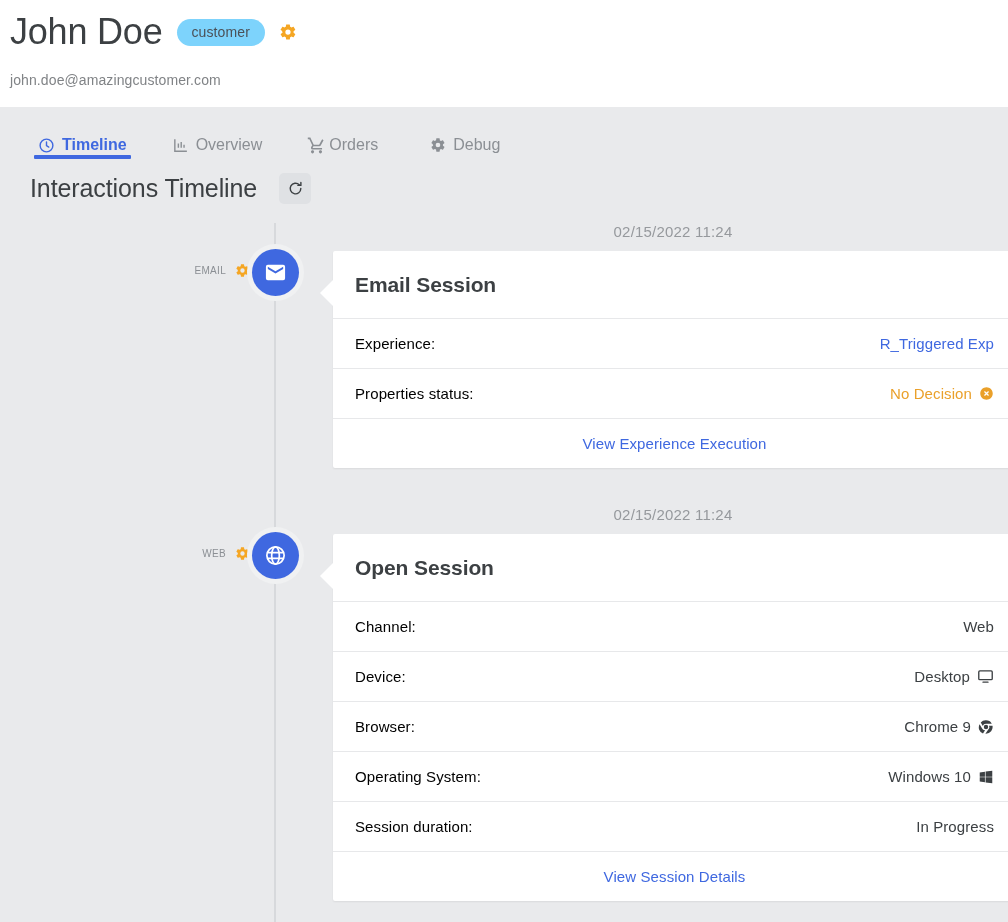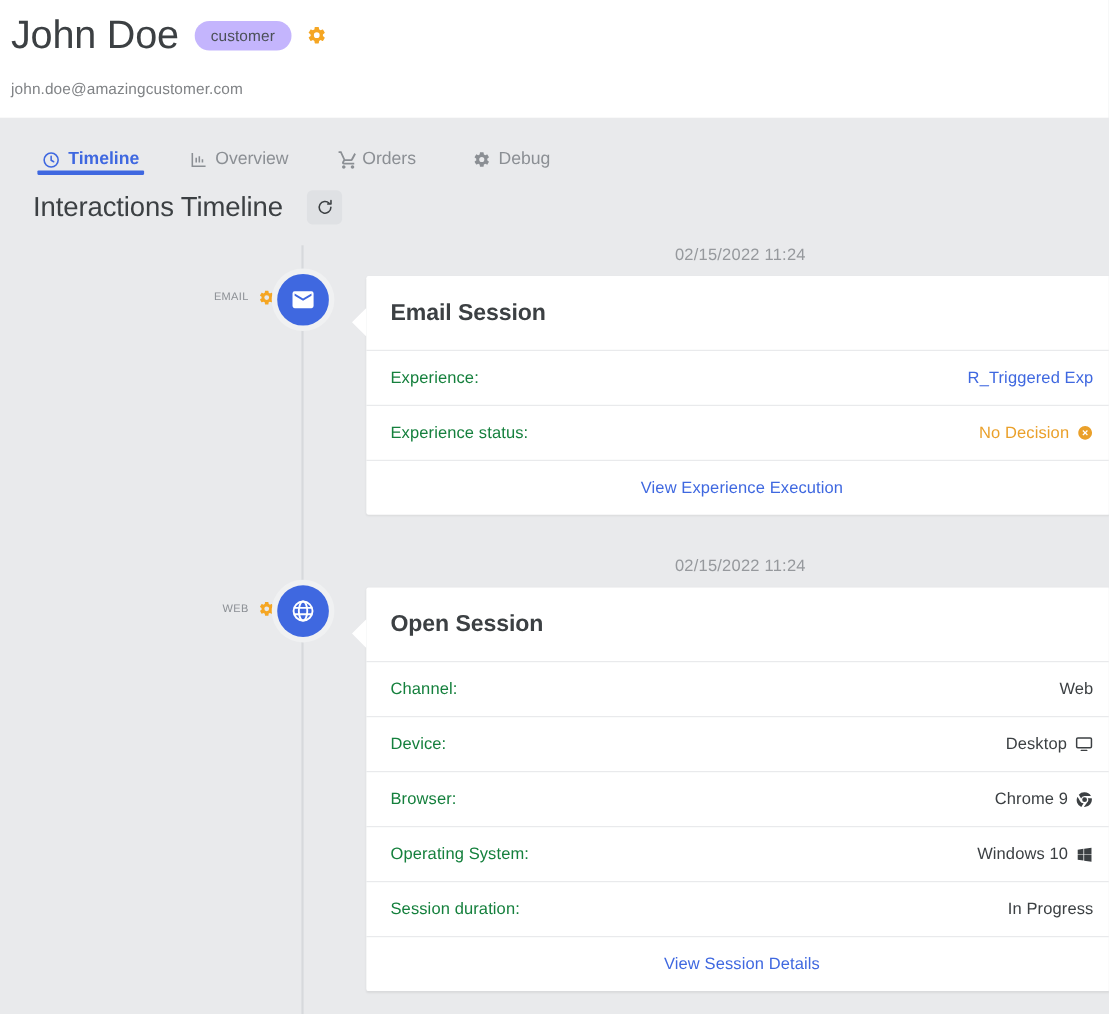--- a/index.html
+++ b/index.html
@@ -34,21 +34,21 @@
 
   .customer-name {
     font-size: 36px;
     font-weight: 400;
     color: #3c4043;
     letter-spacing: -0.2px;
     line-height: 40px;
   }
 
   .badge-pill {
-    background: #c4b5fd;
+    background: #7dd3fc;
     color: #4b5057;
     border-radius: 14px;
     font-size: 14px;
     padding: 6px 15px 7px;
     line-height: 1;
     letter-spacing: 0.1px;
   }
 
   .gear-icon {
     color: #f5a623;
@@ -247,21 +247,21 @@
   .card-row {
     display: flex;
     align-items: center;
     justify-content: space-between;
     padding: 0 22px;
     height: 50px;
     border-top: 1px solid #e7e8ea;
     font-size: 15px;
   }
 
-  .row-label { color: #15803d; letter-spacing: 0.1px; }
+  .row-label { color: #000000; letter-spacing: 0.1px; }
 
   .row-value {
     color: #3c4043;
     display: flex;
     align-items: center;
     gap: 7px;
     letter-spacing: 0.1px;
   }
 
   .row-value.link { color: #3f68e0; }
@@ -385,21 +385,21 @@
         <div class="card-title">Email Session</div>
 
         <div class="card-row">
           <span class="row-label">Experience:</span>
           <span class="row-value link">
             <span>R_Triggered Exp</span>
           </span>
         </div>
 
         <div class="card-row">
-          <span class="row-label">Experience status:</span>
+          <span class="row-label">Properties status:</span>
           <span class="row-value warn">
             <span>No Decision</span>
             <span>
               <svg width="15" height="15" viewBox="0 0 24 24" fill="#eaa02a">
                 <path d="M12 2C6.47 2 2 6.47 2 12s4.47 10 10 10 10-4.47 10-10S17.53 2 12 2zm4 12.59L14.59 16 12 13.41 9.41 16 8 14.59 10.59 12 8 9.41 9.41 8 12 10.59 14.59 8 16 9.41 13.41 12 16 14.59z"></path>
               </svg>
             </span>
           </span>
         </div>
 

